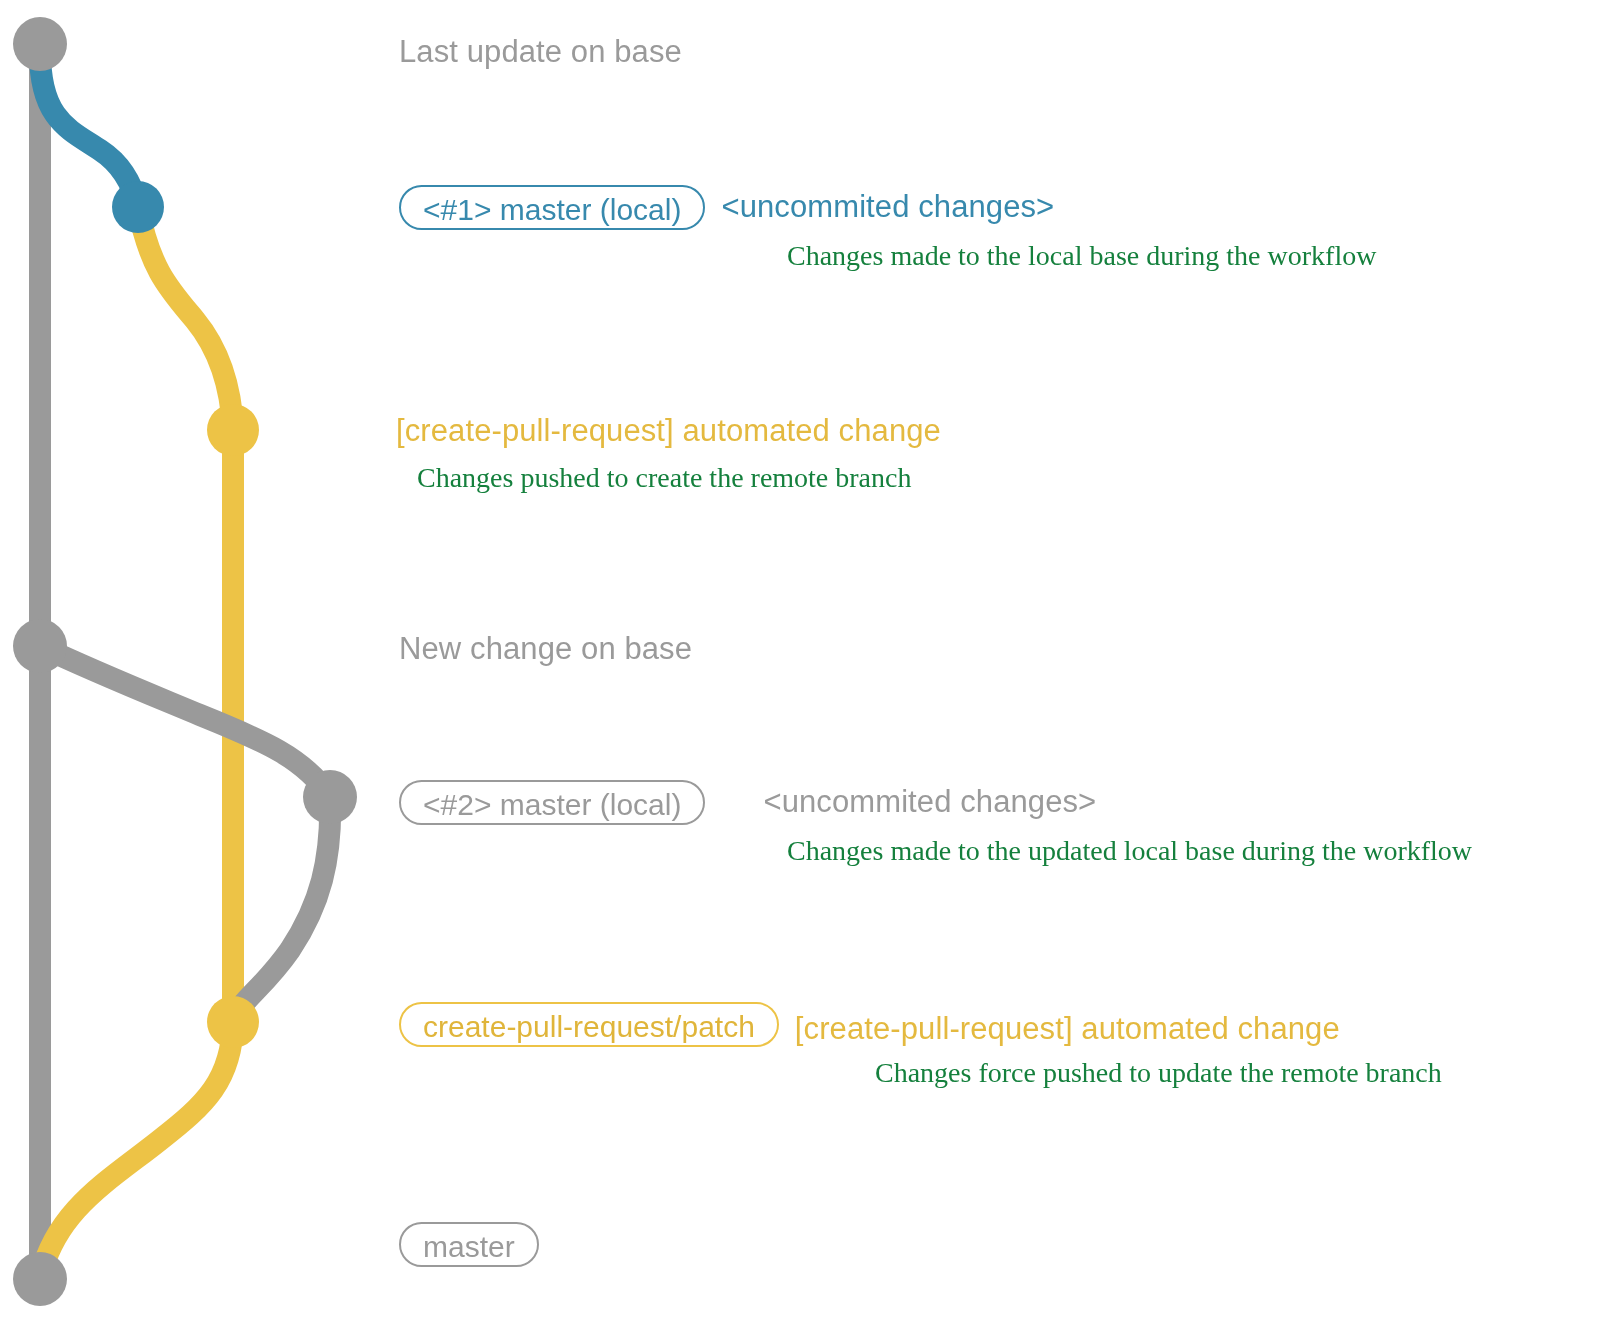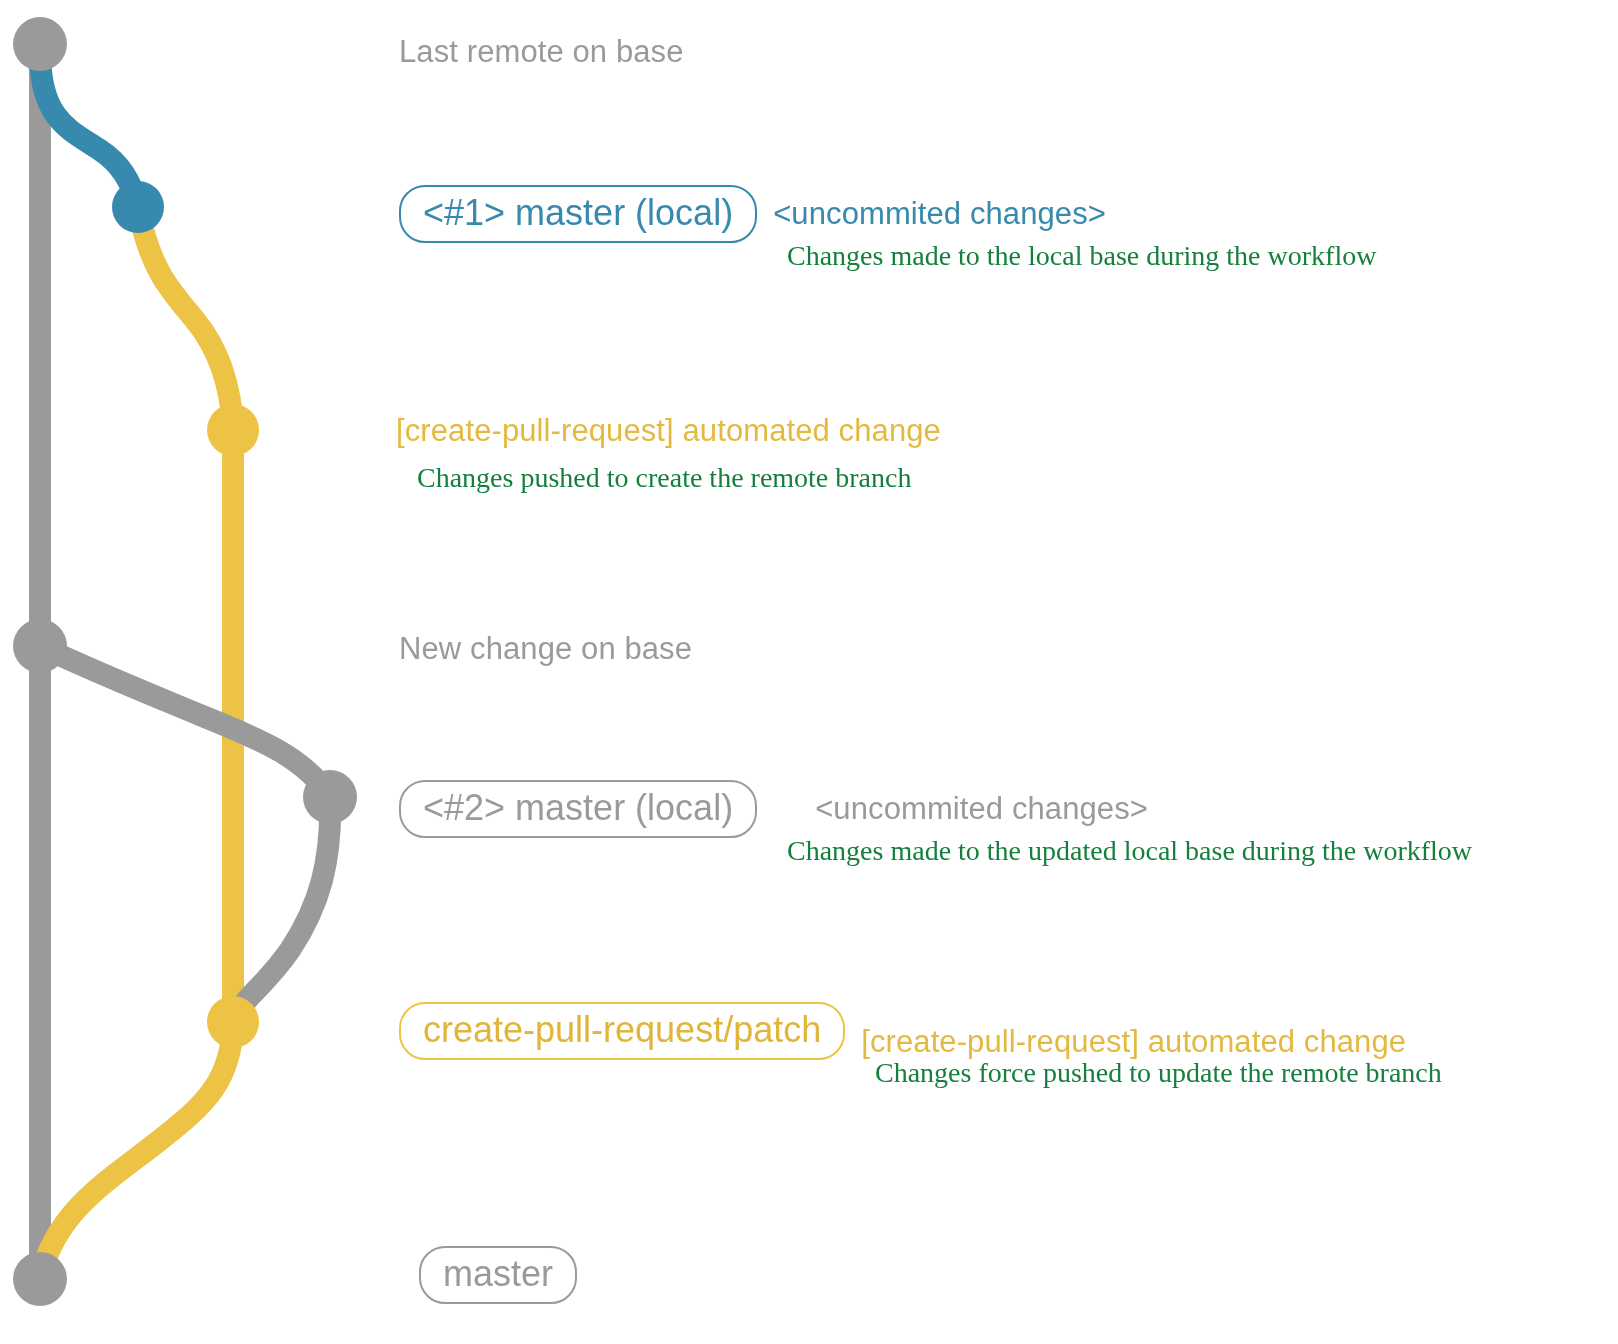--- a/index.html
+++ b/index.html
@@ -34,22 +34,22 @@
   }
   .plain-label {
     font-size: 31px;
     font-family: "Liberation Sans", sans-serif;
     letter-spacing: 0.1px;
   }
   .badge {
     display: inline-block;
     border: 2px solid #9a9a9a;
     border-radius: 26px;
-    padding: 7px 22px 9px 22px;
-    font-size: 36px;
+    padding: 7px 22px 2px 22px;
+    font-size: 30px;
     font-family: "Liberation Sans", sans-serif;
     color: #9a9a9a;
     line-height: 1.05;
     background: #ffffff;
   }
   .badge.blue { border-color: #3789ad; color: #3789ad; }
   .badge.yellow { border-color: #edc346; color: #e0b53a; }
   .badge.gray { border-color: #9a9a9a; color: #9a9a9a; }
   .subject {
     font-size: 31px;
@@ -97,21 +97,21 @@
       <circle cx="138" cy="207" r="26" fill="#3789ad"></circle>
       <circle cx="233" cy="430" r="26" fill="#edc346"></circle>
       <circle cx="40" cy="646" r="27" fill="#9a9a9a"></circle>
       <circle cx="330" cy="797" r="27" fill="#9a9a9a"></circle>
       <circle cx="233" cy="1022" r="26" fill="#edc346"></circle>
       <circle cx="40" cy="1279" r="27" fill="#9a9a9a"></circle>
     </g>
   </svg>
 
   <div class="row" style="left:399px; top:34px;">
-    <span class="plain-label grayText">Last remote on base</span>
+    <span class="plain-label grayText">Last update on base</span>
   </div>
 
   <div class="row" style="left:399px; top:185px;">
     <span class="badge blue">&lt;#1&gt; master (local)</span>
     <span class="subject blue">&lt;uncommited changes&gt;</span>
   </div>
   <div class="desc" style="left:787px; top:240px;">Changes made to the local base during the workflow</div>
 
   <div class="row" style="left:396px; top:413px;">
     <span class="plain-label yellowText">[create-pull-request] automated change</span>
@@ -127,17 +127,17 @@
     <span class="subject gray">&lt;uncommited changes&gt;</span>
   </div>
   <div class="desc" style="left:787px; top:835px;">Changes made to the updated local base during the workflow</div>
 
   <div class="row" style="left:399px; top:1002px;align-items:flex-end;">
     <span class="badge yellow">create-pull-request/patch</span>
     <span class="subject yellow">[create-pull-request] automated change</span>
   </div>
   <div class="desc" style="left:875px; top:1057px;">Changes force pushed to update the remote branch</div>
 
-  <div class="row" style="left:419px; top:1222px;margin-top:24px;">
+  <div class="row" style="left:399px; top:1222px;">
     <span class="badge gray">master</span>
   </div>
 
 </div>
 
 </body></html>

